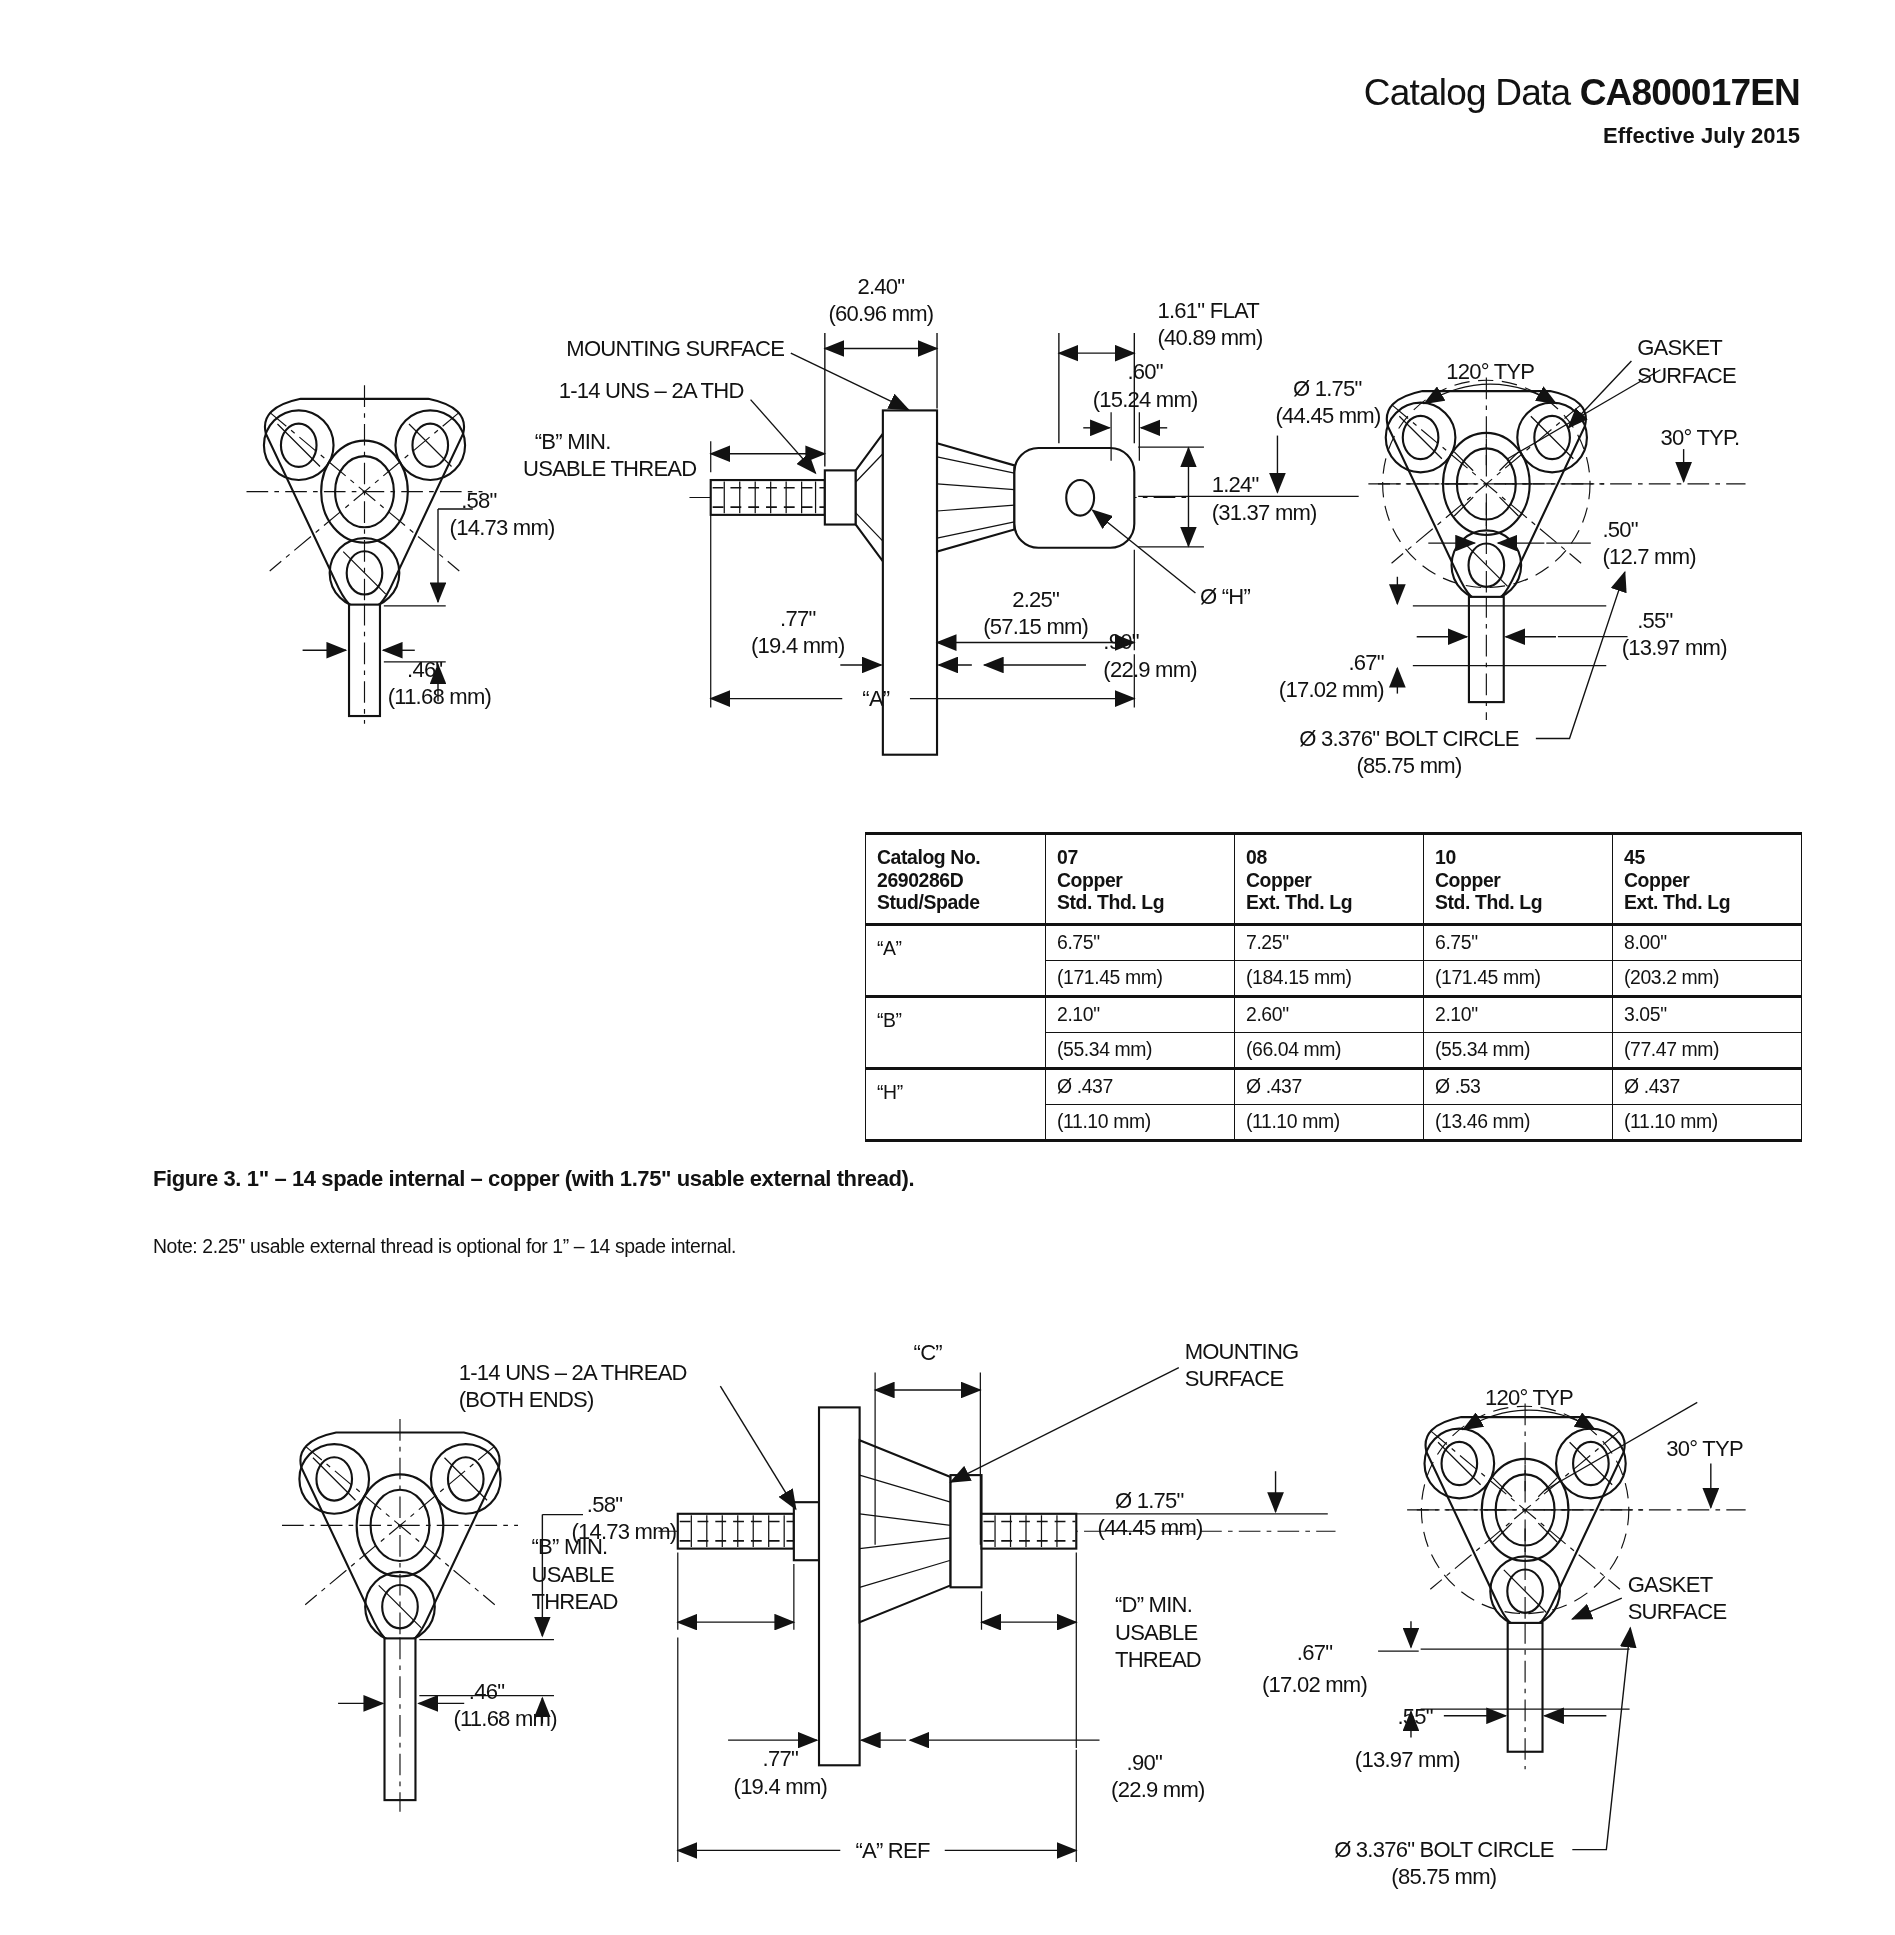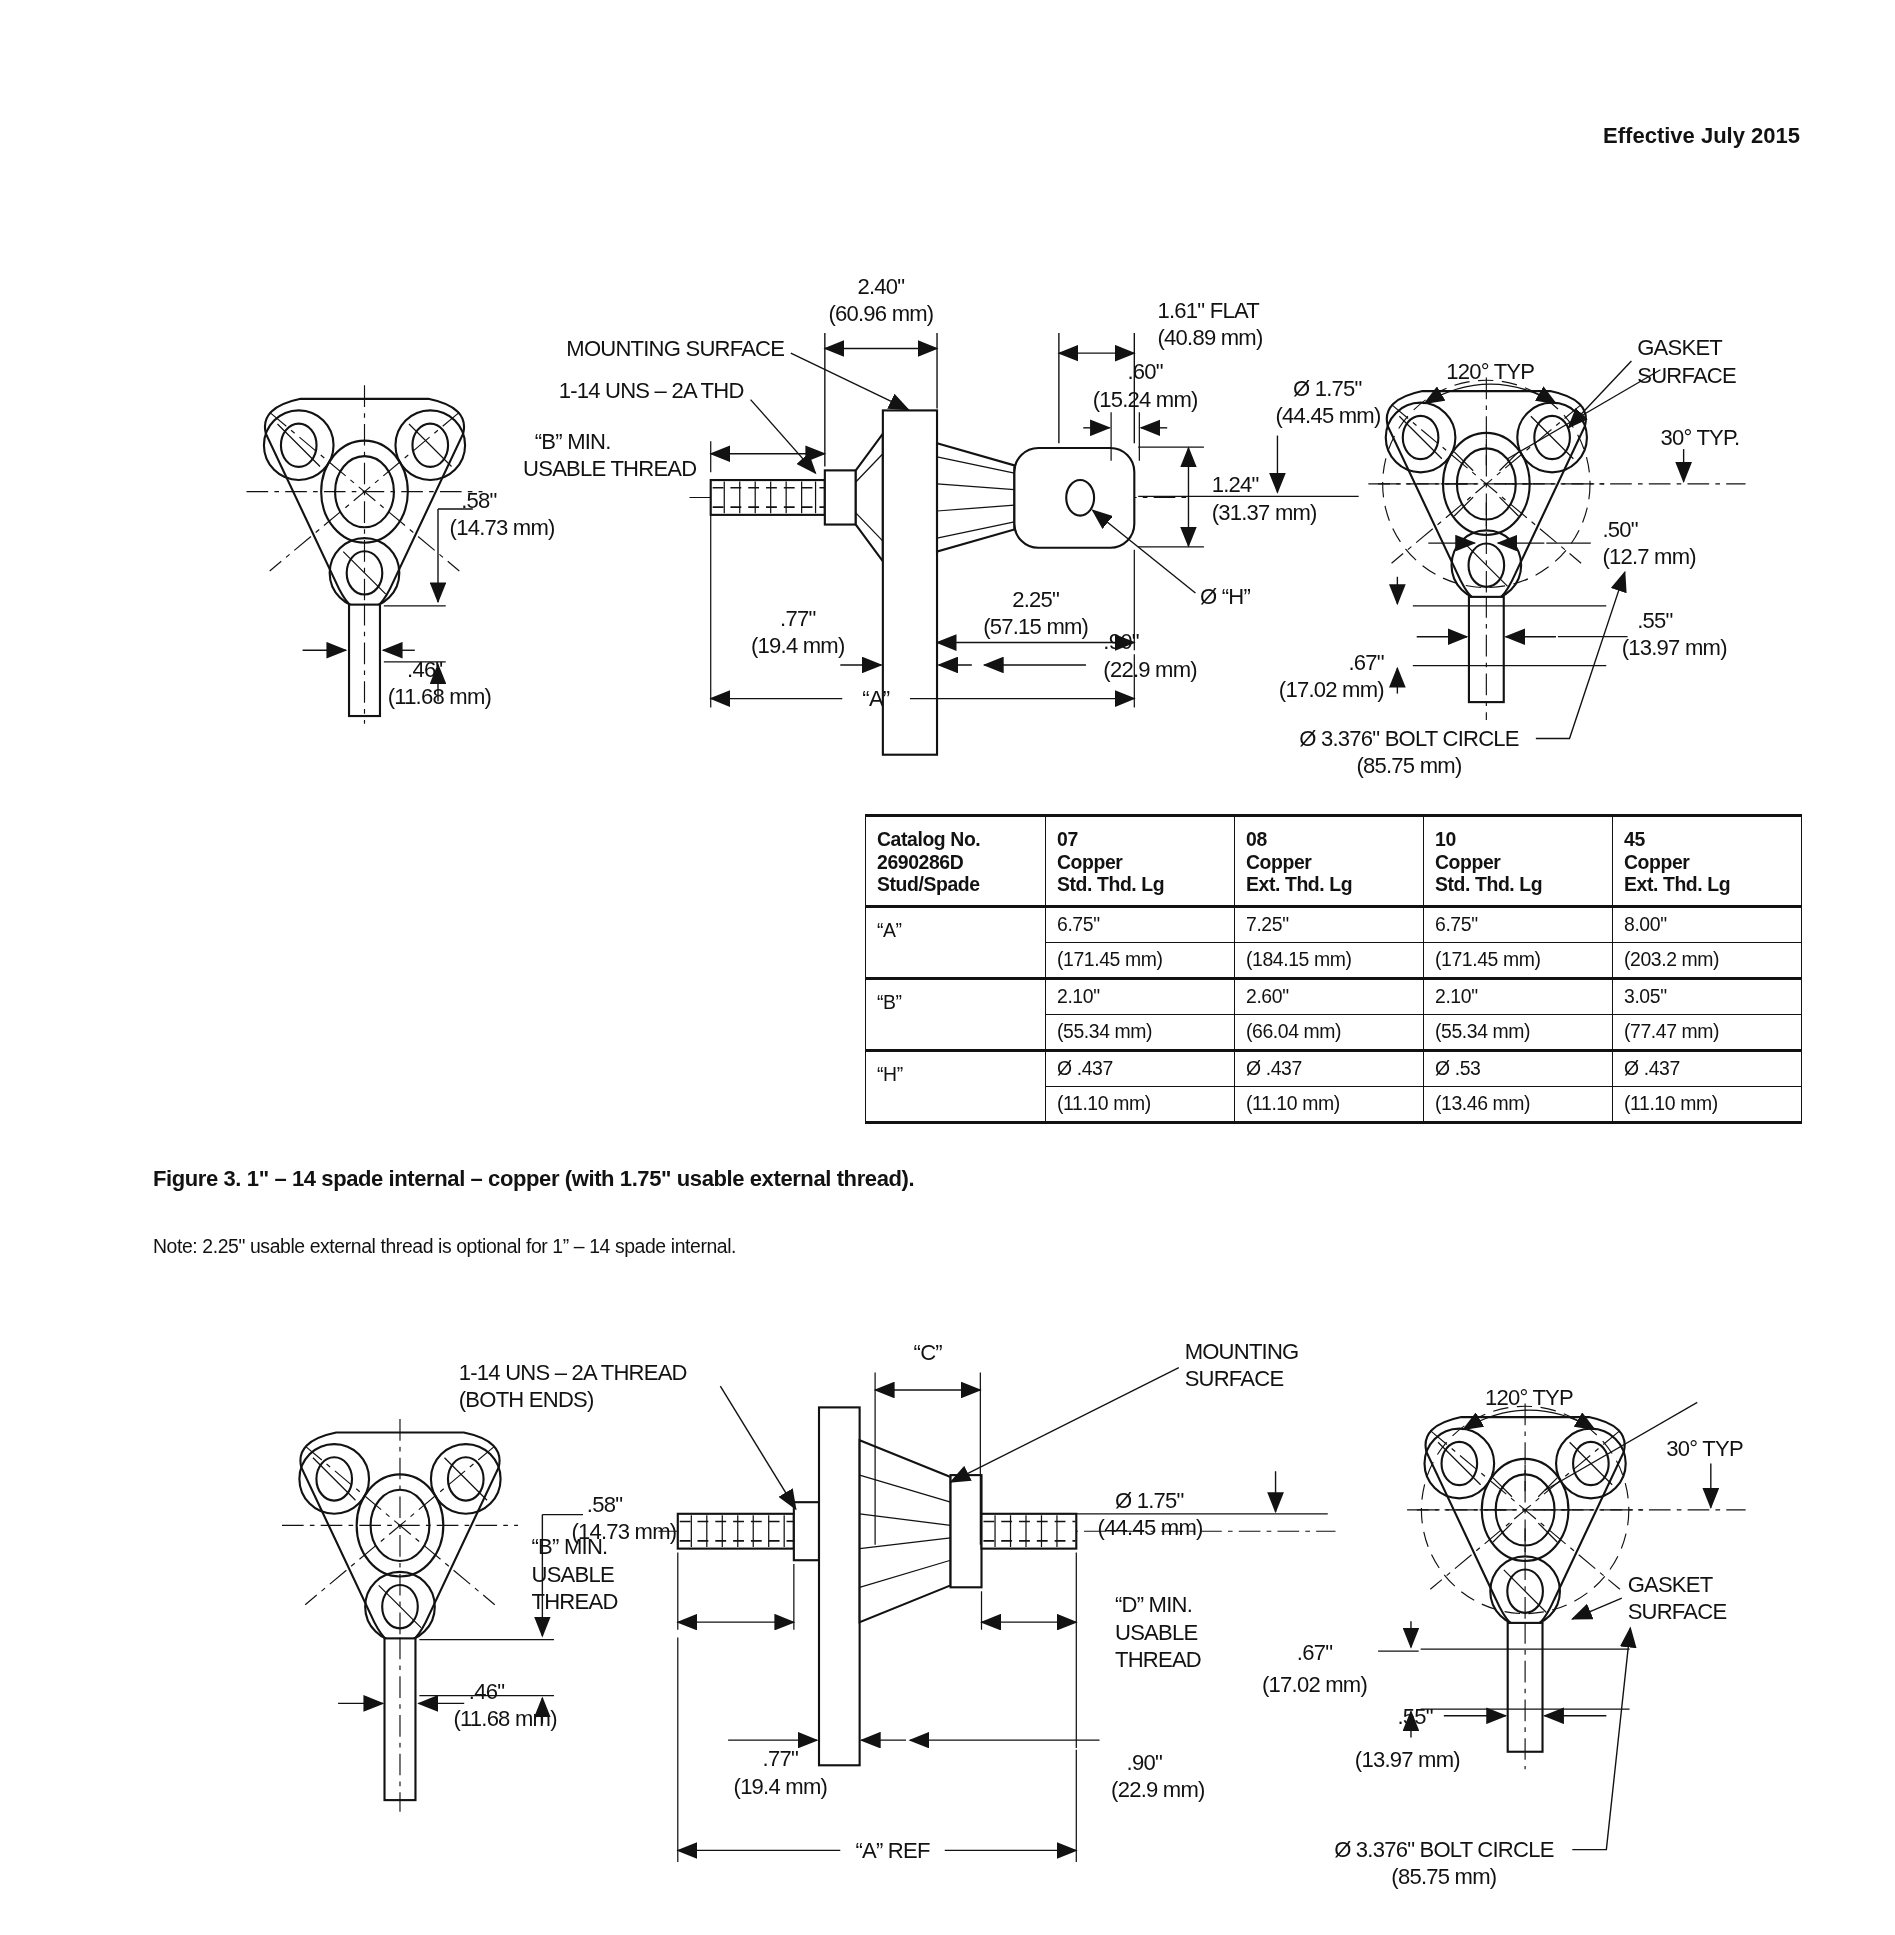--- a/index.html
+++ b/index.html
@@ -19,39 +19,40 @@
   table{border-collapse:collapse;table-layout:fixed;background:#fff;}
   table,td,th{border:1.5px solid #121212;}
   th{border-top:3.9px solid #121212;border-bottom:3.9px solid #121212;
      font-size:19.4px;font-weight:bold;text-align:left;vertical-align:top;
      padding:11px 3.9px 9.3px 11px;line-height:22.5px;white-space:pre-line;letter-spacing:-0.4px;}
   td{font-size:19.4px;padding:0 3.9px 0 11px;vertical-align:middle;letter-spacing:-0.4px;}
   td.lbl{vertical-align:top;padding-top:11.6px;border-bottom:3.9px solid #121212;}
   tr.inch td.val{border-bottom:1.5px solid #121212;}
   tr.mm td.val{border-bottom:3.9px solid #121212;}
   #table1{left:865px;top:814px;}
-  #table1 table{width:935px;}
+  #table1 table{width:935px;margin-top:18px;}
   #table1 tr.inch td.val,#table1 td.lbl{height:34px;}
   #table1 tr.mm td.val{height:34px;}
   
   svg text{font-family:"Liberation Sans",sans-serif;font-size:57px;fill:#121212;letter-spacing:-2px;}
   svg{pointer-events:none;}
   .ln{stroke:#121212;stroke-width:5.5;fill:none;}
   .fw{stroke:#121212;stroke-width:5.5;fill:#ffffff;}
   .thin{stroke:#121212;stroke-width:3.2;fill:none;}
   .dim{stroke:#121212;stroke-width:3.6;fill:none;}
   .cl{stroke:#121212;stroke-width:3;fill:none;stroke-dasharray:56 16 12 16;}
   .dash{stroke:#121212;stroke-width:4;fill:none;stroke-dasharray:28 18;}
   .gask{stroke:#121212;stroke-width:3;fill:none;stroke-dasharray:40 22;}
 </style>
 </head>
 <body>
 
 <div id="page">
 
+  <div class="abs" id="docid"><span>Catalog Data </span><b>CA800017EN</b></div>
   <div class="abs" id="effective">Effective July 2015</div>
 
   <svg class="abs" style="left:213px;top:217px" width="1626" height="588" viewBox="0 0 4200 1520">
     <defs>
       <marker id="tip" orient="auto-start-reverse" markerWidth="16" markerHeight="12" refX="14" refY="6">
         <path d="M0,0 L15,6 L0,12 Z" fill="#121212"></path>
       </marker>
       <g id="faceview">
         <path class="fw" d="M-255,-150 Q-272,-218 -165,-240 L165,-240 Q272,-218 255,-150 L75,232 Q40,312 0,312 Q-40,312 -75,232 Z"></path>
         <circle class="ln" cx="-170" cy="-120" r="90"></circle>

